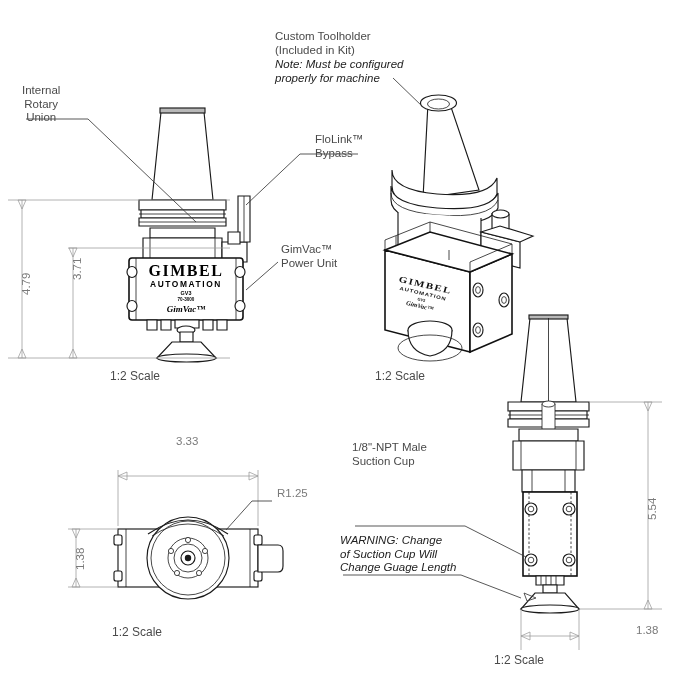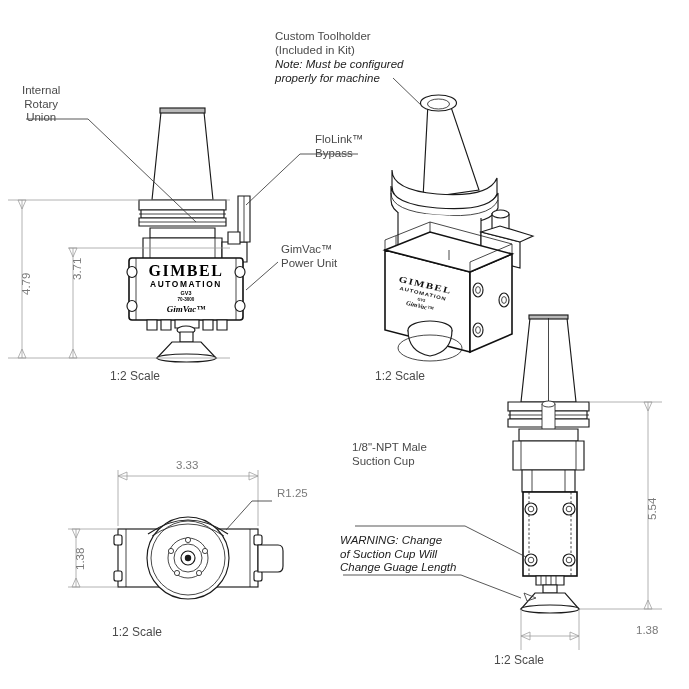--- a/index.html
+++ b/index.html
@@ -290,21 +290,21 @@
 Suction Cup</div>
   <div class="anno note" style="left:340px;top:534px;">WARNING: Change
 of Suction Cup Will
 Change Guage Length</div>
 
   <div class="dim" style="left:277px;top:487px;">R1.25</div>
 
   <div class="dim vert" style="left:20px;top:295px;">4.79</div>
   <div class="dim vert" style="left:71px;top:280px;">3.71</div>
 
-  <div class="dim" style="left:176px;top:459px;text-align:center;">3.33</div>
+  <div class="dim" style="left:176px;top:435px;text-align:center;">3.33</div>
   <div class="dim vert" style="left:74px;top:570px;">1.38</div>
 
   <div class="dim vert" style="left:646px;top:520px;">5.54</div>
   <div class="dim" style="left:636px;top:624px;">1.38</div>
 
   <div class="scale-lbl" style="left:110px;top:369px;">1:2 Scale</div>
   <div class="scale-lbl" style="left:375px;top:369px;">1:2 Scale</div>
   <div class="scale-lbl" style="left:112px;top:625px;">1:2 Scale</div>
   <div class="scale-lbl" style="left:494px;top:653px;">1:2 Scale</div>
 

